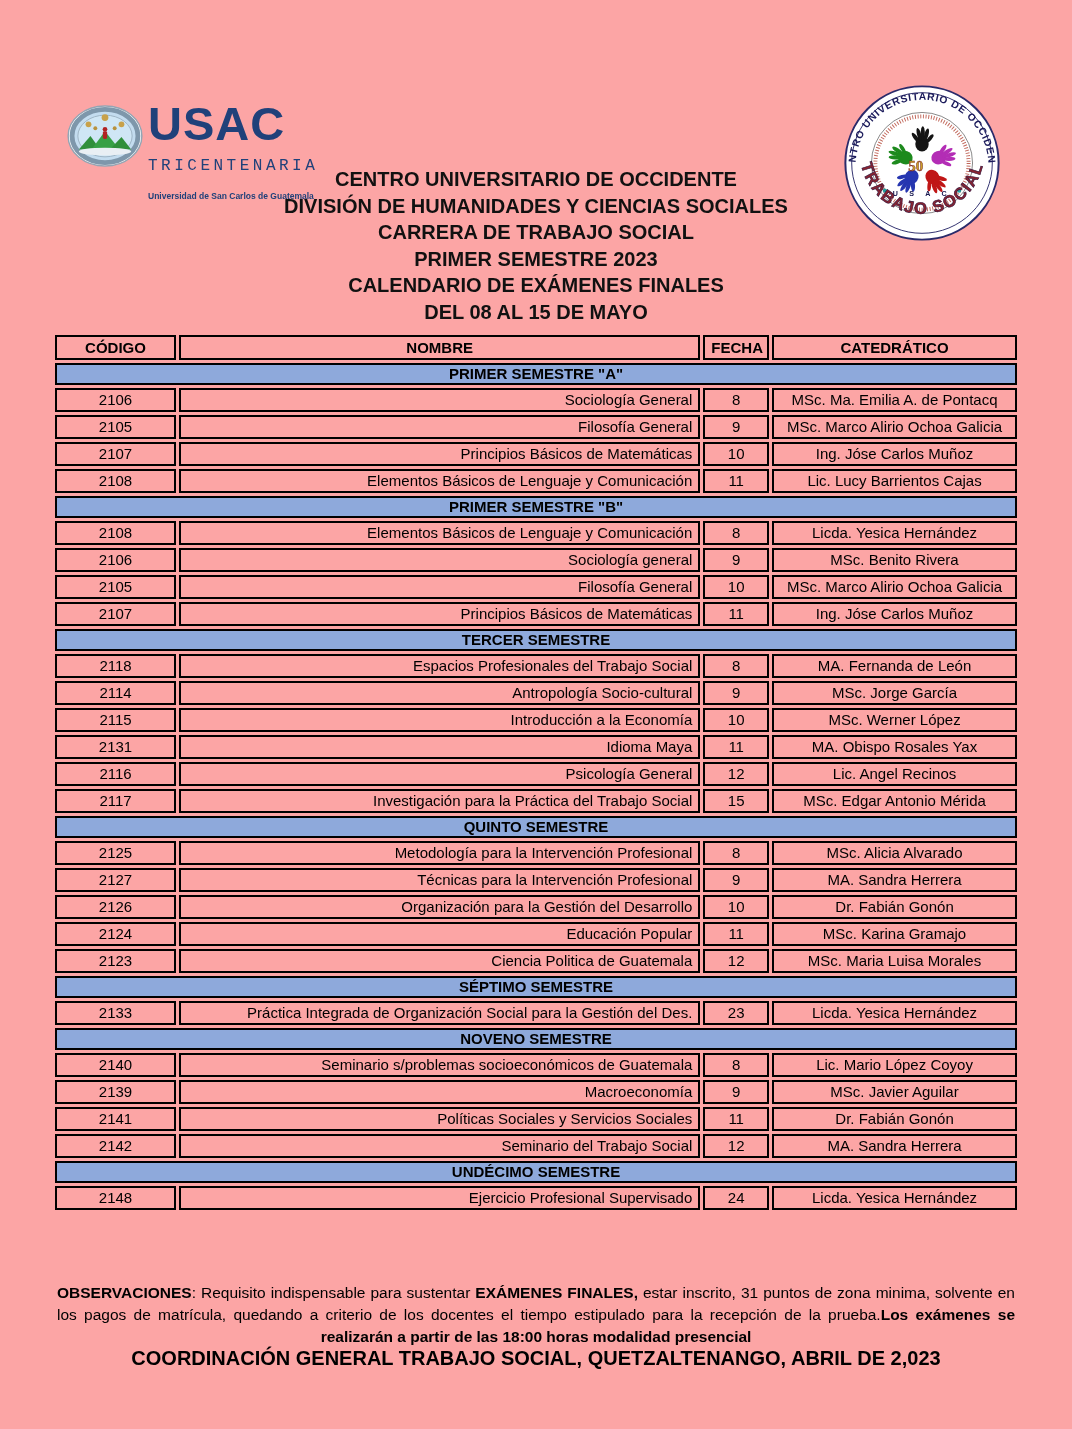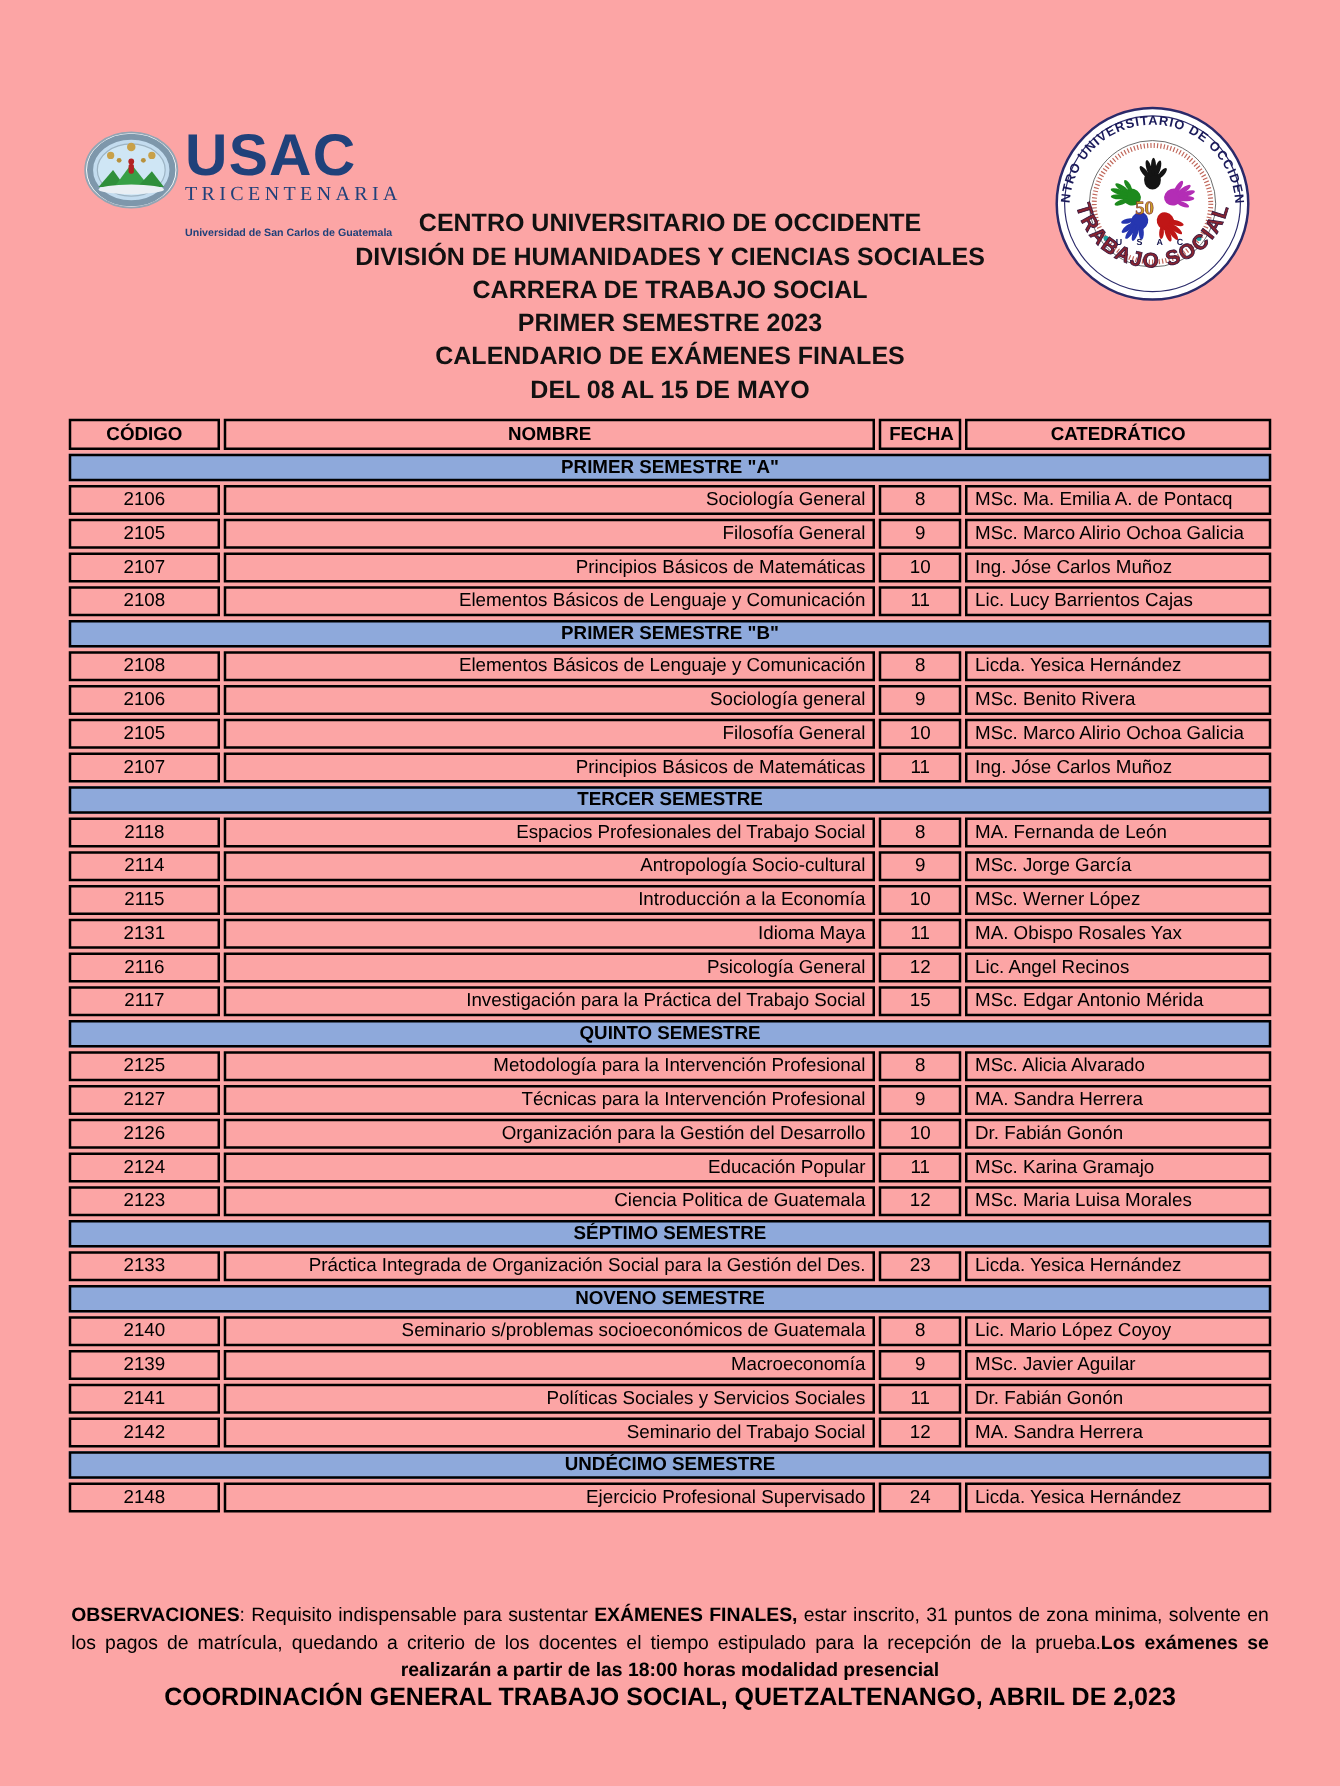--- a/index.html
+++ b/index.html
@@ -4,38 +4,38 @@
 <style>
   html,body{margin:0;padding:0;background:#ffffff;}
   body{width:1072px;height:1429px;font-family:"Liberation Sans",sans-serif;color:#000;position:relative;overflow:hidden;}
   .page{position:relative;width:1072px;height:1429px;background:#fca5a5;}
 
   
   .logo-left{position:absolute;left:66px;top:104px;display:flex;align-items:flex-start;}
   .logo-left .seal{width:78px;height:64px;}
   .usac-text{margin-left:4px;line-height:1;}
   .usac-acronym{font-size:47px;font-weight:bold;color:#20417a;letter-spacing:1px;line-height:40px;}
-  .usac-sub{font-family:Liberation Serif, serif;font-size:16px;color:#20417a;letter-spacing:3.5px;margin-top:4px;}
+  .usac-sub{font-family:Liberation Mono, monospace;font-size:16px;color:#20417a;letter-spacing:3.5px;margin-top:14px;}
   .usac-tag{font-size:8.5px;font-weight:bold;color:#20417a;margin-top:18px;}
 
   .logo-right{position:absolute;left:833px;top:84px;}
   .logo-right svg{width:178px;height:158px;}
 
   
   .title-block{position:absolute;top:166px;left:0;width:100%;text-align:center;font-weight:bold;font-size:20px;line-height:26.5px;color:#111;}
 
   
   .table-wrap{position:absolute;top:332px;left:52px;width:968px;}
   table.exams{width:100%;border-collapse:separate;border-spacing:3px;table-layout:fixed;}
   table.exams th,table.exams td{border:2px solid #000;font-size:15px;padding:1px 6px;overflow:hidden;white-space:nowrap;}
   table.exams th{font-weight:bold;text-align:center;line-height:19px;}
   td.c-codigo{text-align:center;line-height:18px;}
   td.c-nombre{text-align:right;line-height:18px;}
   td.c-fecha{text-align:center;line-height:18px;}
-  td.c-catedratico{text-align:left;line-height:18px;}
+  td.c-catedratico{text-align:center;line-height:18px;}
   td.band{background:#8ea9db;text-align:center;font-weight:bold;line-height:16px;border:2px solid #111;}
 
   
   .observations{position:absolute;top:1282px;left:57px;width:958px;font-size:15.5px;line-height:22px;text-align:justify;text-align-last:center;color:#000;}
   .footer-line{position:absolute;top:1347px;left:0;width:100%;text-align:center;font-weight:bold;font-size:20px;color:#000;}
 </style>
 </head>
 <body>
 
 <div class="page">

